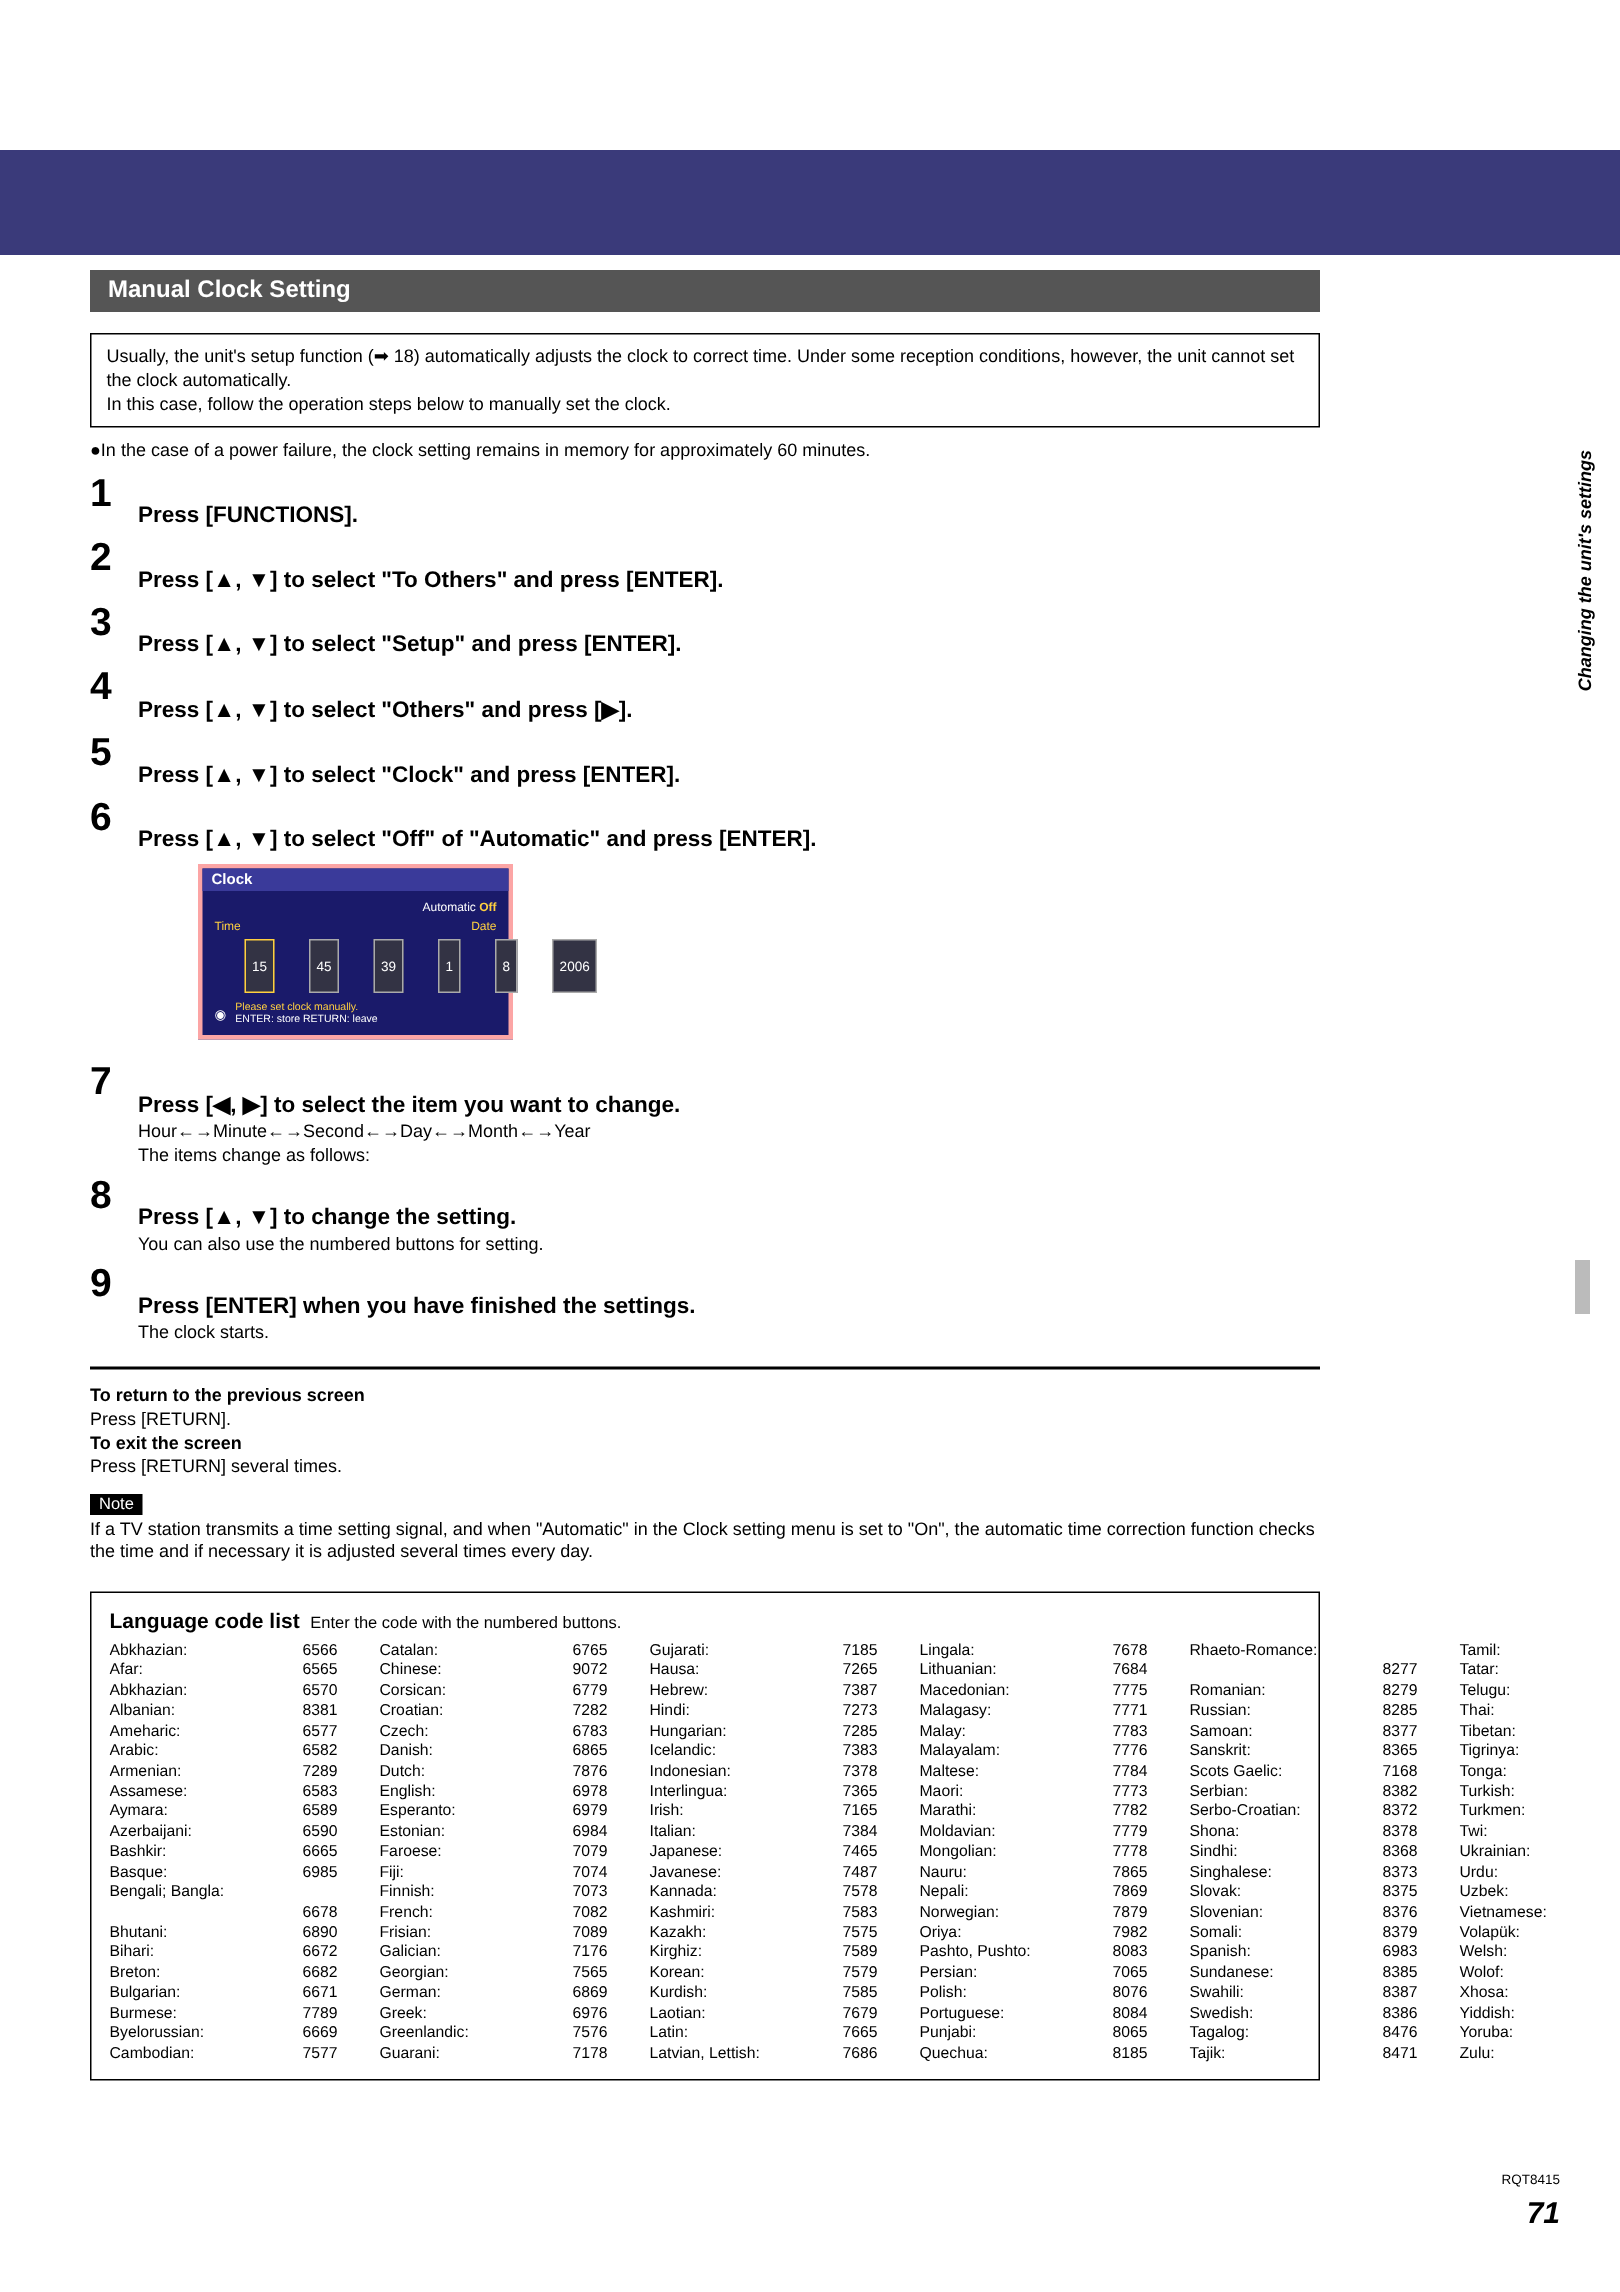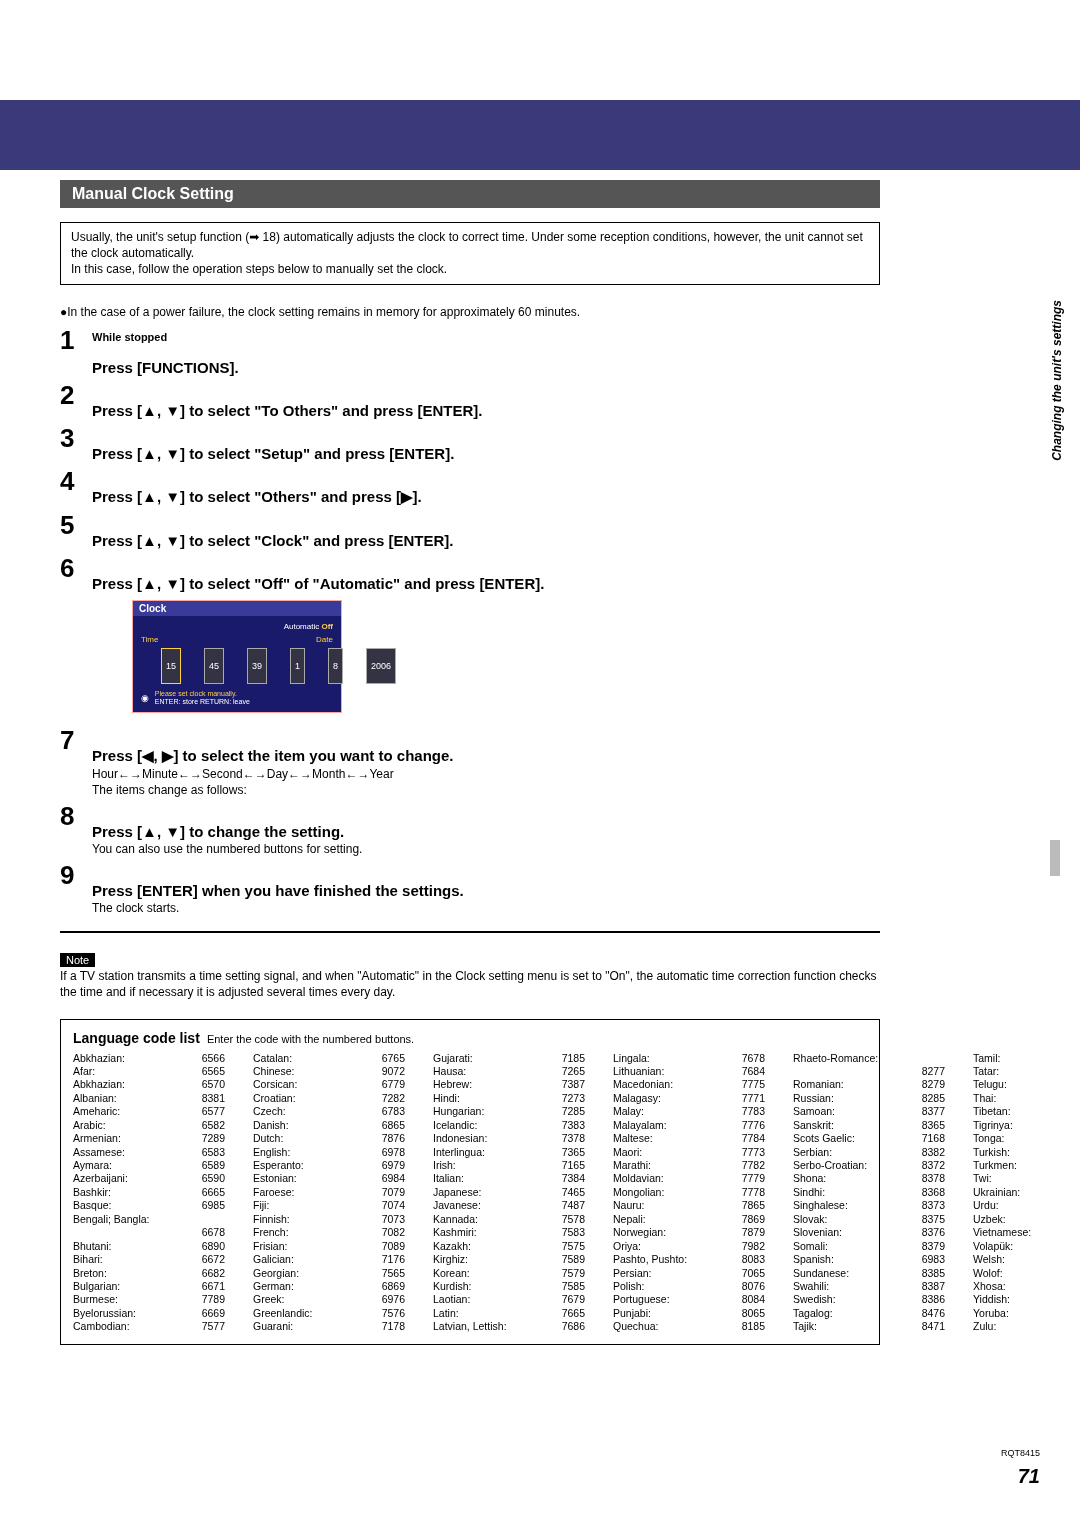--- a/index.html
+++ b/index.html
@@ -3,29 +3,29 @@
 <meta charset="utf-8">
 <style>
   * { box-sizing: border-box; margin: 0; padding: 0; }
   body { font-family: Arial, Helvetica, sans-serif; background: #fff; color: #000; }
   .page { width: 1080px; height: 1528px; position: relative; padding: 80px 60px 40px 60px; }
   .topband { position: absolute; top: 100px; left: 0; width: 1080px; height: 70px; background: #3a3a7a; }
   .content { position: relative; margin-top: 100px; width: 820px; }
   .section-header { background: #555; color: #fff; font-weight: bold; padding: 5px 12px; font-size: 16px; margin-bottom: 14px; }
   .note-box { border: 1px solid #000; padding: 6px 10px; font-size: 12px; line-height: 1.35; margin-bottom: 6px; }
   .small { font-size: 12px; line-height: 1.3; }
-  .bullet { font-size: 12px; margin: 20px 0 8px 0; }
+  .bullet { font-size: 12px; margin: 8px 0 8px 0; }
   ol.steps { list-style: none; counter-reset: step; }
   ol.steps > li { display: flex; align-items: flex-start; margin-bottom: 6px; }
   .num { font-size: 26px; font-weight: bold; width: 32px; flex: none; line-height: 1; }
   .stepbody { flex: 1; padding-top: 4px; }
   .step-bold { font-weight: bold; font-size: 15px; margin-top: 16px; }
   .step-small { font-size: 11px; font-weight: bold; display: block; margin-bottom: 2px; }
   .step-sub { font-size: 12px; margin-top: 2px; }
-  .clock-ui { width: 210px; background: #1a1a6a; color: #fff; font-size: 9px; margin: 8px 0 8px 40px; border: 1px solid #fca5a5; }
+  .clock-ui { width: 210px; background: #1a1a6a; color: #fff; font-size: 9px; margin: 8px 0 8px 40px; border: 3px solid #fca5a5; }
   .clock-title { background: #3a3a9a; padding: 2px 6px; font-weight: bold; font-size: 10px; }
   .clock-body { padding: 6px 8px; }
   .clock-row { display: flex; justify-content: space-between; font-size: 8px; margin-bottom: 4px; }
   .clock-fields { display: flex; gap: 3px; margin-bottom: 6px; }
   .clock-fields span { background: #334; border: 1px solid #aaa; padding: 12px 4px; font-size: 9px; margin-left: 20px; }
   .clock-fields span.active { border: 1px solid #ffd040; }
   .clock-hint { font-size: 7px; line-height: 1.2; display:flex; gap:6px; }
   .hint-icons { display:flex; flex-direction:column; justify-content:center; font-size:9px; }
   .divider { border-top: 2px solid #000; margin: 16px 0 10px 0; }
   .return-block b { font-size: 12px; }
@@ -54,21 +54,20 @@
   <div class="content">
     <div class="section-header">Manual Clock Setting</div>
     <div class="note-box" style="white-space:pre-line">Usually, the unit's setup function (➡ 18) automatically adjusts the clock to correct time. Under some reception conditions, however, the unit cannot set the clock automatically.
 In this case, follow the operation steps below to manually set the clock.</div>
     <div class="bullet">●In the case of a power failure, the clock setting remains in memory for approximately 60 minutes.</div>
 
     <ol class="steps" id="steps-list">
         <li>
           <div class="num">1</div>
           <div class="stepbody">
-            <span class="step-small">While stopped</span>
             <div class="step-bold">Press [FUNCTIONS].</div>
           </div>
         </li>
         <li>
           <div class="num">2</div>
           <div class="stepbody">
             <div class="step-bold">Press [▲, ▼] to select "To Others" and press [ENTER].</div>
           </div>
         </li>
         <li>
@@ -142,20 +141,26 @@
           <div class="num">9</div>
           <div class="stepbody">
             <div class="step-bold">Press [ENTER] when you have finished the settings.</div>
             <div class="step-sub">The clock starts.</div>
           </div>
         </li>
       </ol>
 
     <div class="divider"></div>
 
+    <div class="return-block small">
+      <b>To return to the previous screen</b><br>
+      <span>Press [RETURN].</span><br>
+      <b>To exit the screen</b><br>
+      <span>Press [RETURN] several times.</span>
+    </div>
 
     <span class="note-bar">Note</span>
     <div class="small">If a TV station transmits a time setting signal, and when "Automatic" in the Clock setting menu is set to "On", the automatic time correction function checks the time and if necessary it is adjusted several times every day.</div>
 
     <div class="lang-box">
       <span class="lang-title">Language code list</span>
       <span class="lang-intro">Enter the code with the numbered buttons.</span>
       <div class="lang-cols" id="lang-cols">
           <div class="lang-col">
             <div class="lang-row">

